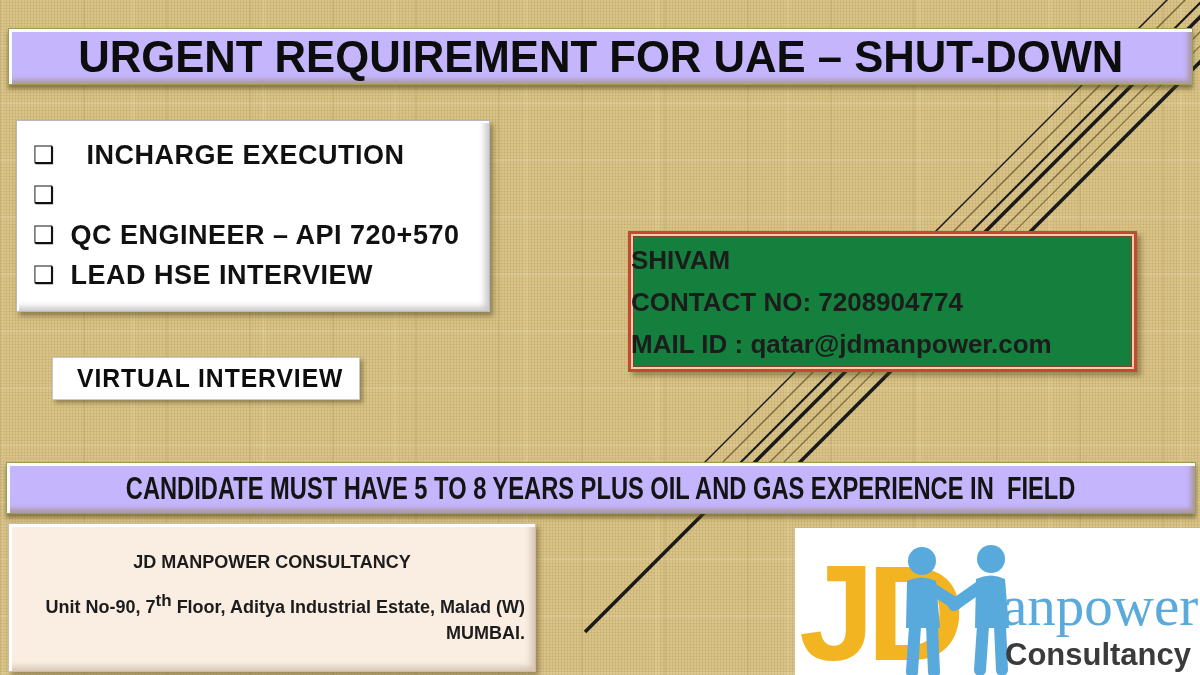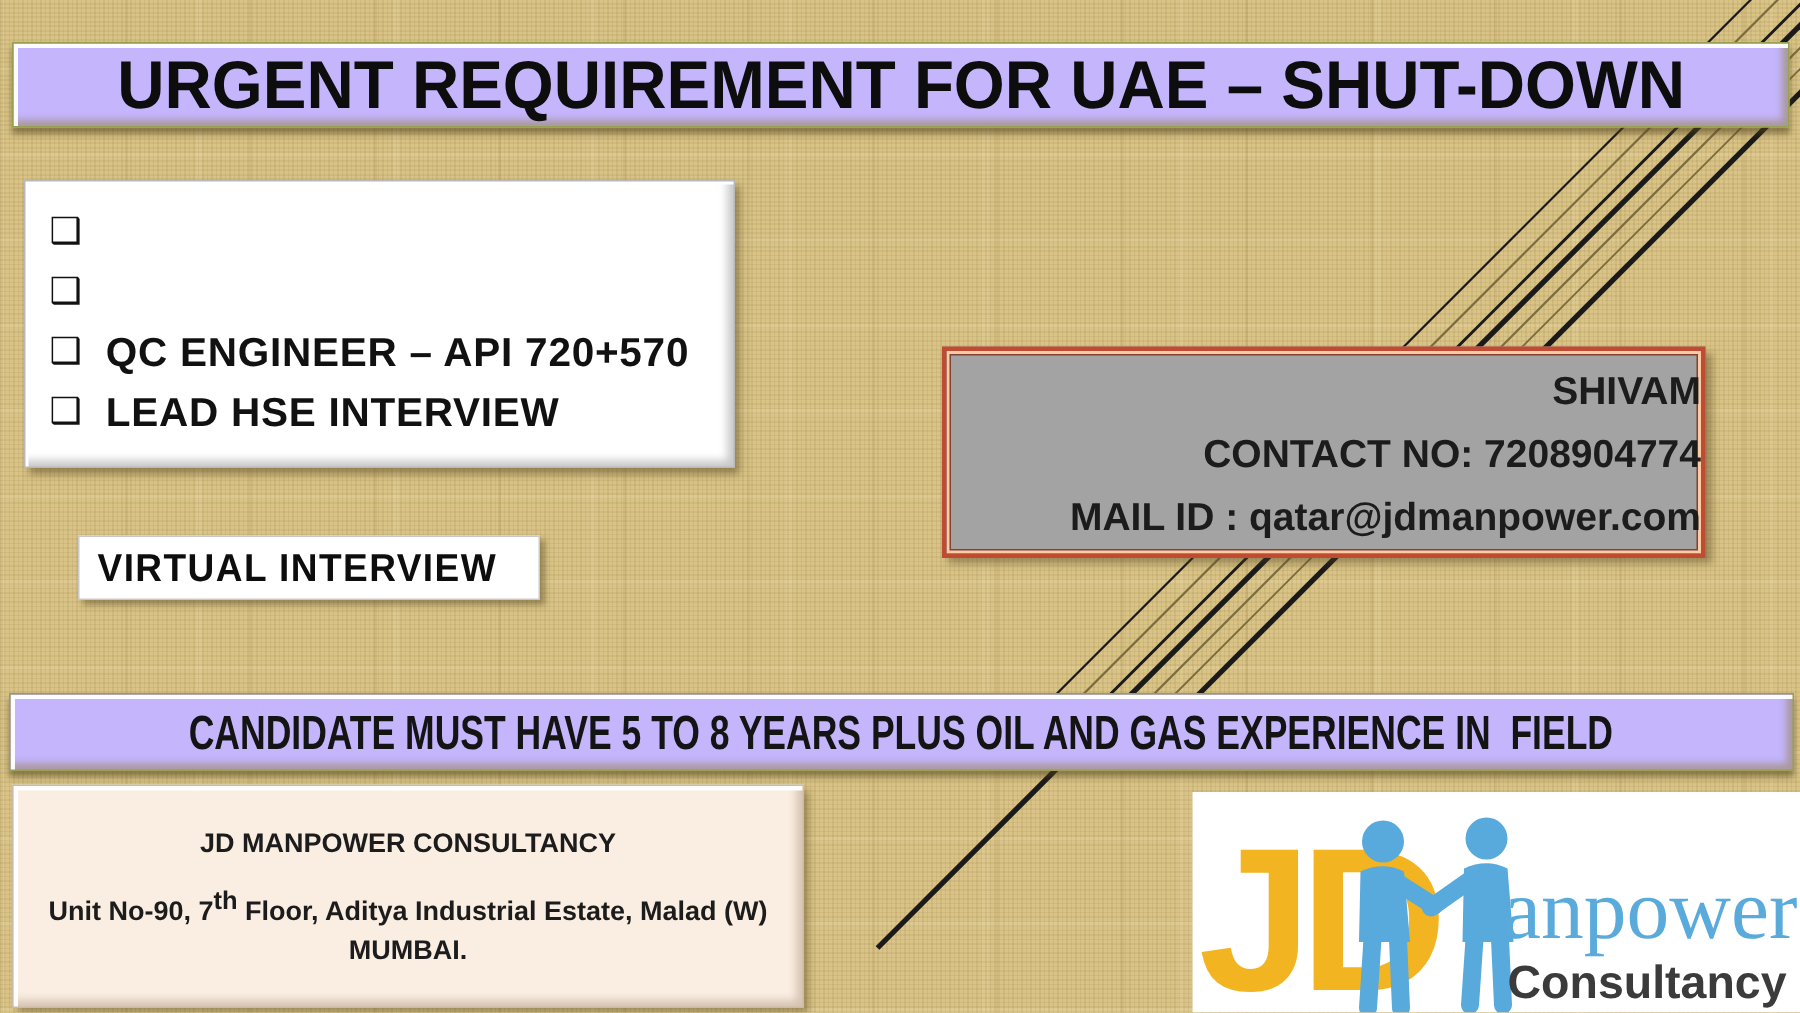--- a/index.html
+++ b/index.html
@@ -46,42 +46,42 @@
   }
   .job-row{display:flex; align-items:center; height:40px; color:#111;}
   .job-bullet{font-size:24px; line-height:24px; margin-right:16px; color:#111;}
   .job-text{font-weight:bold; font-size:27px; letter-spacing:.5px; white-space:pre;}
   .job-row:first-child .job-text{margin-left:16px;}
   
   .interview-box{
     left:52px; top:357px; width:308px; height:43px; background:#ffffff;
     border:1px solid #c9c9c9; z-index:2;
     box-shadow: inset 1px 1px 0 #fff, 3px 3px 4px rgba(80,66,30,.45);
-    display:flex; align-items:center; justify-content:flex-start; padding-left:12px; box-sizing:border-box;
+    display:flex; align-items:center; justify-content:flex-start; padding-left:24px; box-sizing:border-box;
   }
   .interview-text{font-weight:bold; font-size:26px; color:#0d0d0d; letter-spacing:1px; transform:scaleX(.95); transform-origin:left;}
   
   .contact-box{
     left:628px; top:231px; width:509px; height:141px;
-    background:#a3a3a3;
+    background:#15803d;
     border:3px solid #BE4B32; z-index:2;
     box-shadow: inset 0 0 0 2px #FBCBA5, inset 0 0 0 3px #7d4231,
                 4px 4px 5px rgba(80,66,30,.45);
-    display:flex; flex-direction:column; align-items:flex-end; justify-content:center;
+    display:flex; flex-direction:column; align-items:flex-start; justify-content:center;
     box-sizing:border-box;
   }
   .contact-line{font-weight:bold; font-size:26px; color:#1c1c1c; line-height:42px; white-space:pre;}
   
   .company-box{
     left:8px; top:523px; width:528px; height:149px; background:#FAEEE2;
     border:1px solid #cbbba9; z-index:2;
     box-shadow: inset 3px 3px 0 rgba(255,255,255,.95), inset -4px -4px 6px rgba(160,130,105,.4),
                 3px 4px 5px rgba(80,66,30,.45);
     display:flex; flex-direction:column; align-items:center; justify-content:center;
-    text-align:center; padding:0 10px; box-sizing:border-box;
+    text-align:right; padding:0 10px; box-sizing:border-box;
   }
   .company-line{font-weight:bold; font-size:18px; color:#1c1c1c; line-height:26px;}
   .company-line + .company-line{margin-top:13px;}
   .company-line sup{font-size:17px;}
   
   .logo-box{left:795px; top:528px; width:405px; height:147px; background:#ffffff; z-index:2;}
 </style>
 </head>
 <body>
 
@@ -96,20 +96,21 @@
   <line x1="697" y1="470" x2="1172" y2="-5" stroke="#1a1a1a" stroke-width="1.5"></line>
 </svg>
 
 <div class="abs cream-banner title-banner">
   <span class="title-text">URGENT REQUIREMENT FOR UAE – SHUT-DOWN</span>
 </div>
 
 <div class="abs jobs-box">
   <div class="job-row">
     <span class="job-bullet">❑</span>
+    <span class="job-text">INCHARGE EXECUTION</span>
   </div>
   <div class="job-row">
     <span class="job-bullet">❑</span>
   </div>
   <div class="job-row">
     <span class="job-bullet">❑</span>
     <span class="job-text">QC ENGINEER – API 720+570</span>
   </div>
   <div class="job-row">
     <span class="job-bullet">❑</span>

